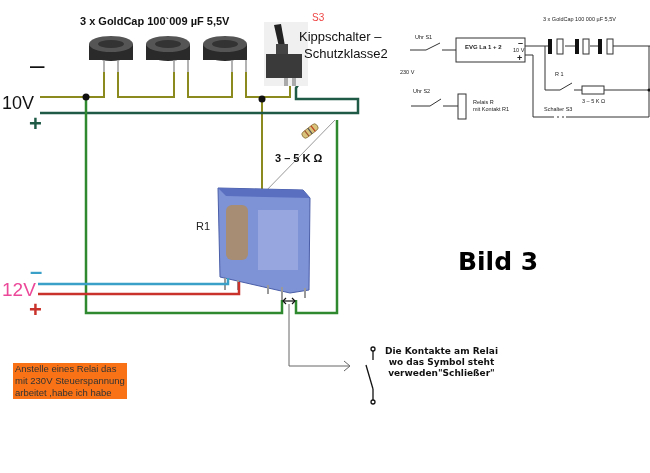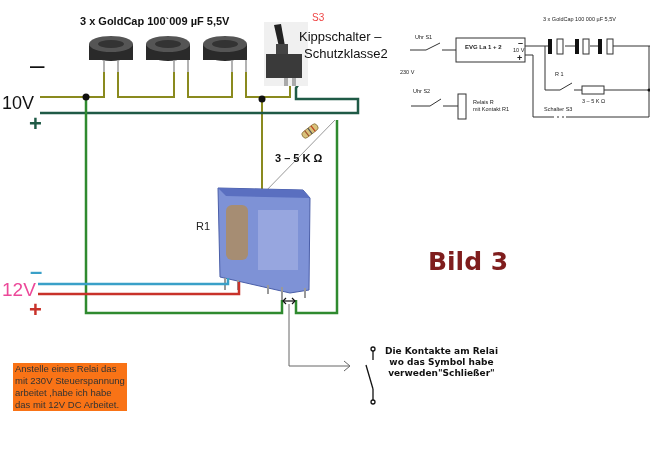--- a/index.html
+++ b/index.html
@@ -7,21 +7,21 @@
   .abs { position: absolute; }
   svg { position: absolute; left: 0; top: 0; }
   .caps-title { left: 80px; top: 15px; font-size: 11px; font-weight: bold; color: #111; white-space: nowrap; }
   .s3-label { left: 296px; top: 12px; font-size: 10px; color: #ef4444; margin-left: 16px; }
   .s3-desc1 { left: 299px; top: 29px; font-size: 13px; color: #111; white-space: nowrap; }
   .s3-desc2 { left: 304px; top: 46px; font-size: 13px; color: #111; white-space: nowrap; }
   .v10 { left: 2px; top: 93px; font-size: 18px; color: #111; }
   .v12 { left: 2px; top: 279px; font-size: 19px; color: #ec4899; }
   .res-label { left: 275px; top: 152px; font-size: 11px; font-weight: bold; color: #111; white-space: nowrap; }
   .r1-label { left: 196px; top: 220px; font-size: 11px; color: #222; }
-  .bild { left: 428px; top: 247px; font-size: 25px; font-weight: bold; font-family: "DejaVu Sans", sans-serif; color: #7f1d1d; }
+  .bild { left: 458px; top: 247px; font-size: 25px; font-weight: bold; font-family: "DejaVu Sans", sans-serif; color: #000000; }
   .note { left: 13px; top: 363px; font-size: 9.5px; line-height: 12px; color: #333; background: #f97316; padding: 0 2px; }
   .note div { white-space: nowrap; }
   .kontakt { left: 385px; top: 346px; font-size: 9px; line-height: 11px; font-weight: bold; font-family: "DejaVu Sans", sans-serif; color: #111; }
   .kontakt div { white-space: nowrap; text-align: center; }
   .mini { font-size: 5.5px; color: #222; white-space: nowrap; }
   .mini-b { font-size: 6px; font-weight: bold; color: #222; white-space: nowrap; }
 </style>
 </head>
 <body>
 
@@ -197,20 +197,19 @@
 <div class="abs mini" style="left:555px;top:71px;">R 1</div>
 <div class="abs mini" style="left:582px;top:98px;">3 – 5 K Ω</div>
 <div class="abs mini" style="left:544px;top:106px;">Schalter S3</div>
 
 <div class="abs bild">Bild 3</div>
 
 <div class="abs note">
   <div>Anstelle eines Relai das</div>
   <div>mit 230V Steuerspannung</div>
   <div>arbeitet ,habe ich habe</div>
-  <div>das mit 12V DC Arbeitet.</div>
 </div>
 
 <div class="abs kontakt">
   <div>Die Kontakte am Relai</div>
-  <div>wo das Symbol habe</div>
+  <div>wo das Symbol steht</div>
   <div>verweden"Schließer"</div>
 </div>
 
 </body></html>

